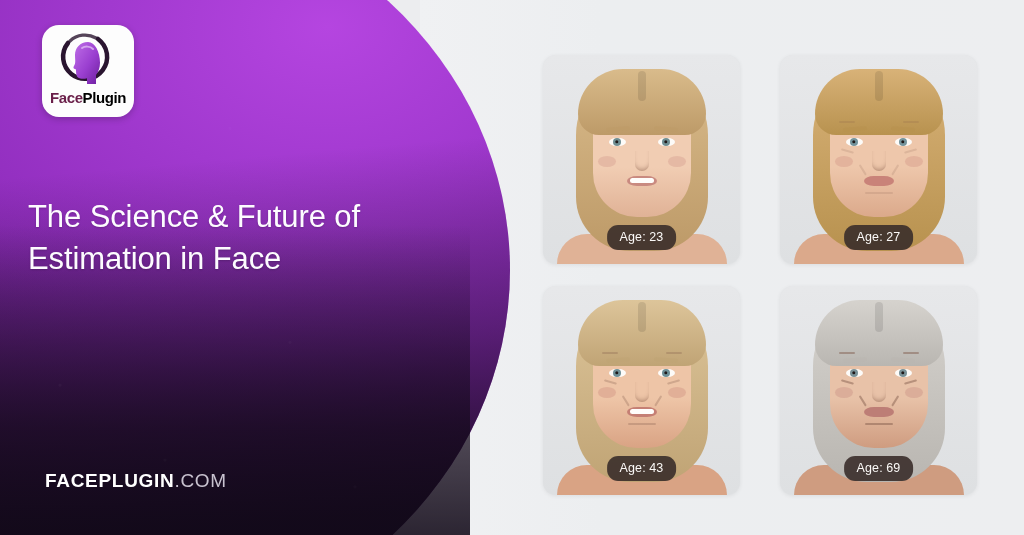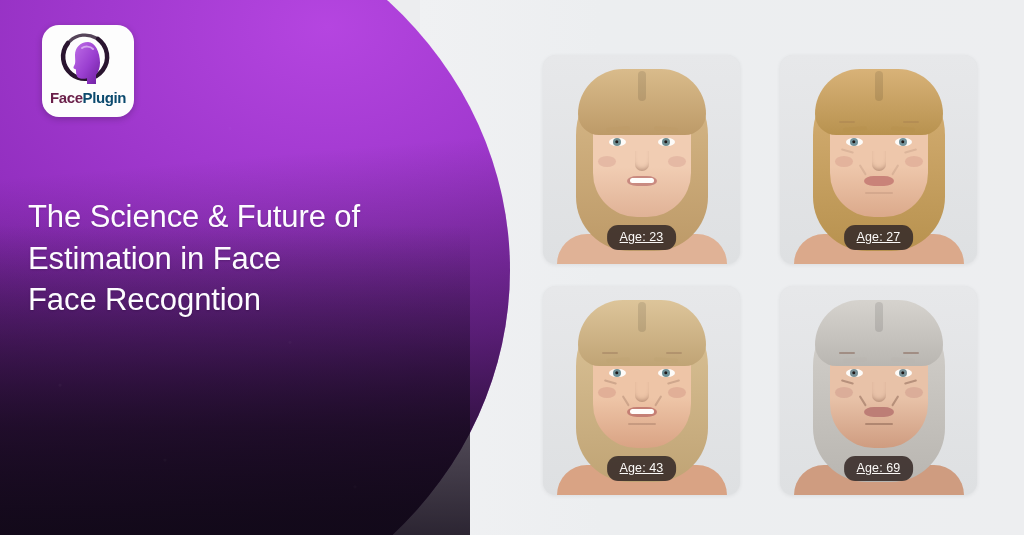--- a/index.html
+++ b/index.html
@@ -58,21 +58,21 @@
     background:#fdfdfd; border-radius:17px;
     box-shadow:0 2px 7px rgba(0,0,0,.22);
     overflow:hidden;
   }
   .logo-mark { position:absolute; left:0; top:4px; width:92px; height:60px; }
   .logo-word {
     position:absolute; left:0; bottom:12px; width:92px; text-align:center;
     font-size:15px; font-weight:bold; letter-spacing:-.4px; line-height:1;
   }
   .logo-word .w1 { color:#6a1f49; }
-  .logo-word .w2 { color:#0c4a6e;text-align:right; }
+  .logo-word .w2 { color:#000000;text-align:right; }
 
   
   .headline {
     position:absolute; left:28px; top:196px; width:452px;
     color:#fdfcff;
     font-size:31px; font-weight:400; line-height:1.34;
     letter-spacing:-.1px;
     text-shadow:0 1px 2px rgba(0,0,0,.18);
   }
   .headline span { display:block; }
@@ -163,21 +163,20 @@
   .badge {
     position:absolute; left:50%; transform:translateX(-50%);
     bottom:14px;
     background:rgba(58,46,42,.90);
     color:#fbf9f7;
     font-size:12.5px; line-height:1;
     padding:6px 13px 7px;
     border-radius:11px;
     white-space:nowrap;
     letter-spacing:.1px;
-    text-decoration:underline;
   }
 </style>
 </head>
 <body>
 
 <div id="stage">
 
   <div class="panel-sheen"></div>
 
   <div class="blob-wrap">
@@ -204,23 +203,25 @@
       <path d="M40 19 c3 -2 8 -2 11 1" fill="none" stroke="#e7c9f7" stroke-width="2" stroke-linecap="round" opacity=".7"></path>
     </svg>
     <div class="logo-word">
       <span class="w1">Face</span><span class="w2">Plugin</span>
     </div>
   </div>
 
   <h1 class="headline">
     <span>The Science &amp; Future of</span>
     <span>Estimation in Face</span>
-    <span>Face Recogntion</span>
   </h1>
 
+  <div class="footer-url">
+    <span class="brand">FACEPLUGIN</span><span class="tld">.COM</span>
+  </div>
 
   <div class="grid" id="grid">
       <div class="card">
     <div class="portrait">
       <div class="pf-bg"></div>
       <div class="shoulders" style="background:#e0b296"></div>
       <div class="neck" style="background:#e0b296"></div>
       <div class="hair-back" style="background:linear-gradient(180deg,#d9bb8b 0%, #bd9a68 100%)"></div>
       <div class="face" style="background:linear-gradient(180deg,#f1cdb3 0%, #f1cdb3 62%, #e0b296 100%)"></div>
       <div class="hair-front" style="background:linear-gradient(180deg,#d9bb8b 0%, #bd9a68 100%)"></div>

